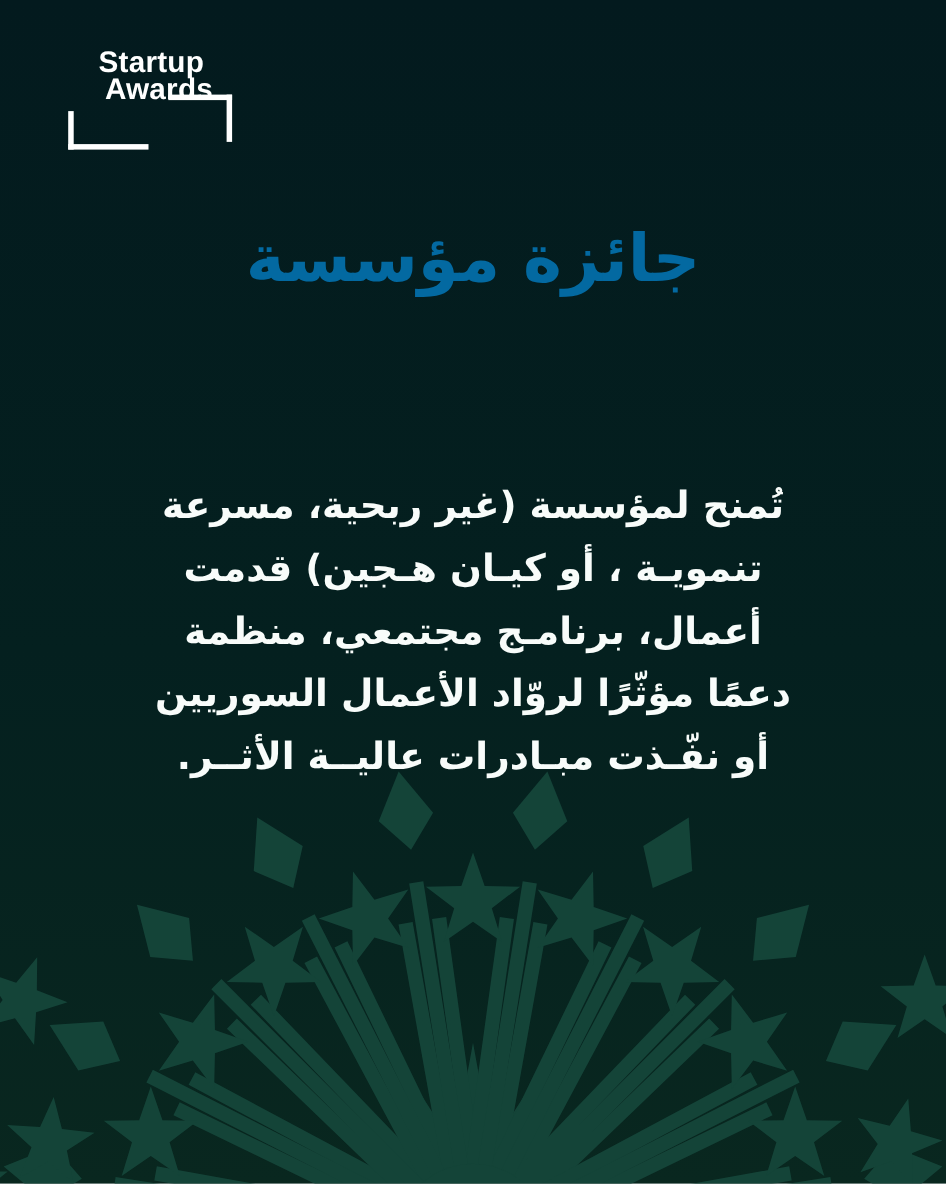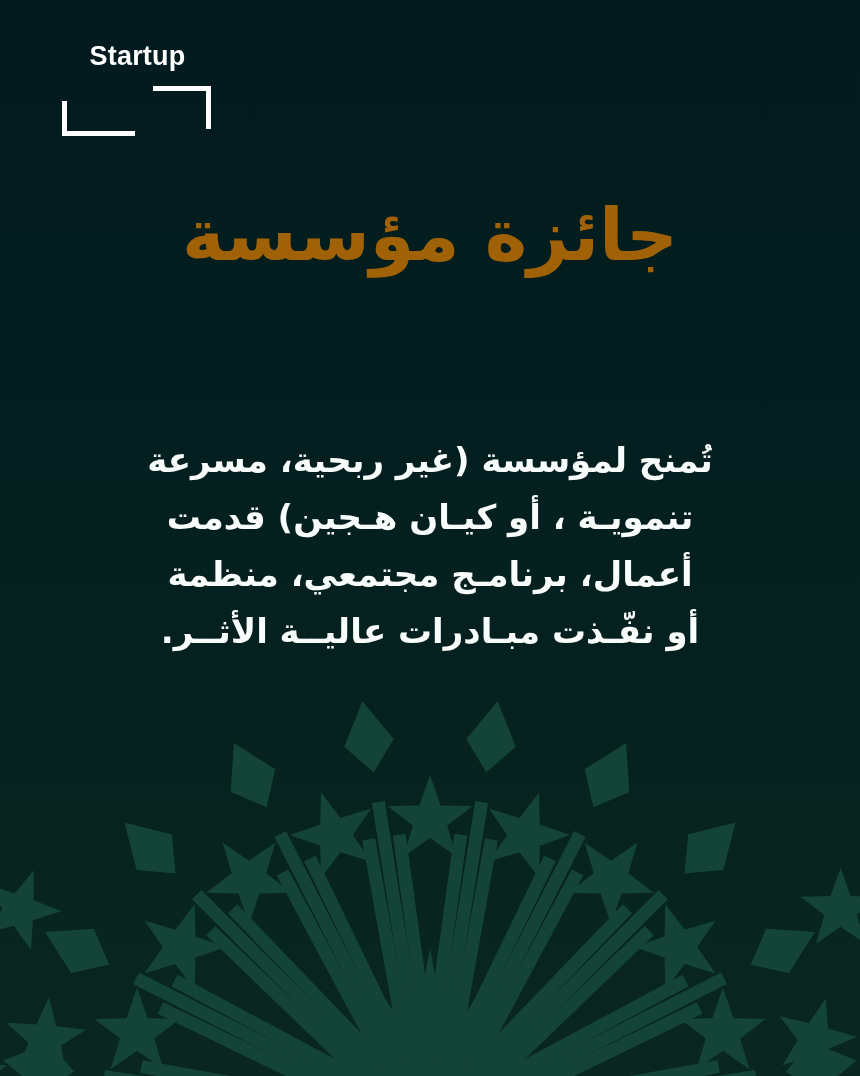--- a/index.html
+++ b/index.html
@@ -31,23 +31,23 @@
   .lb { position: absolute; background: #FFFFFF; }
   .lb-top    { left: 98px;  top: 42px; width: 58px; height: 5px; }
   .lb-right  { left: 151px; top: 42px; width: 5px;  height: 43px; }
   .lb-left   { left: 7px;   top: 57px; width: 5px;  height: 35px; }
   .lb-bottom { left: 7px;   top: 87px; width: 73px; height: 5px; }
 
   
   .headline {
     position: absolute; left: 0; right: 0; top: 176px; z-index: 3;
     text-align: center; direction: rtl;
-    color: #a16207;
+    color: #0369a1;
     font-weight: bold;
-    font-size: 72px; line-height: 118px;
+    font-size: 60px; line-height: 118px;
   }
   .headline-line { display: block; }
 
   
   .body-text {
     position: absolute; left: 60px; right: 60px; top: 432px; z-index: 3;
     text-align: center; direction: rtl;
     color: #F8FCFA;
     font-weight: bold;
     font-size: 34px; line-height: 57px;
@@ -111,28 +111,30 @@
       <polygon points="-13.7,883.8 14.7,893.4 33.8,870.2 33.5,900.2 61.4,911.2 32.8,920.2 31.0,950.1 13.6,925.7 -15.4,933.2 2.4,909.1"></polygon>
       <polygon points="880.5,896.7 856.7,914.9 865.3,943.7 840.6,926.7 815.9,943.7 824.4,914.9 800.6,896.7 830.6,895.9 840.6,867.7 850.6,895.9"></polygon>
       <polygon points="934.4,1082.3 905.5,1090.3 902.6,1120.1 886.1,1095.2 856.8,1101.7 875.5,1078.2 860.3,1052.4 888.3,1062.9 908.2,1040.5 906.9,1070.4"></polygon>
       <polygon points="6.5,1022.7 36.4,1024.6 48.8,997.3 56.3,1026.3 86.0,1029.7 60.8,1045.8 66.8,1075.1 43.6,1056.1 17.6,1070.8 28.6,1043.0"></polygon>
       <polygon points="856.8,1036.9 829.1,1048.4 829.9,1078.4 810.5,1055.6 782.2,1065.6 797.9,1040.0 779.7,1016.3 808.8,1023.3 825.7,998.6 828.1,1028.4"></polygon>
     </g>
   </svg>
 
 <div class="logo">
   <span class="logo-line">Startup</span>
+  <span class="logo-line logo-awards">Awards</span>
   <div class="lb lb-top"></div>
   <div class="lb lb-right"></div>
   <div class="lb lb-left"></div>
   <div class="lb lb-bottom"></div>
 </div>
 
 <h1 class="headline" dir="rtl" lang="ar" style="margin:0;">
   <span class="headline-line">جائزة مؤسسة</span>
 </h1>
 
 <div class="body-text" dir="rtl" lang="ar">
   <span class="body-line">تُمنح لمؤسسة (غير ربحية، مسرعة</span>
   <span class="body-line">تنمويـة ، أو كيـان هـجين) قدمت</span>
   <span class="body-line">أعمال، برنامـج مجتمعي، منظمة</span>
+  <span class="body-line">دعمًا مؤثّرًا لروّاد الأعمال السوريين</span>
   <span class="body-line">أو نفّـذت مبـادرات عاليــة الأثــر.</span>
 </div>
 
 </body></html>

